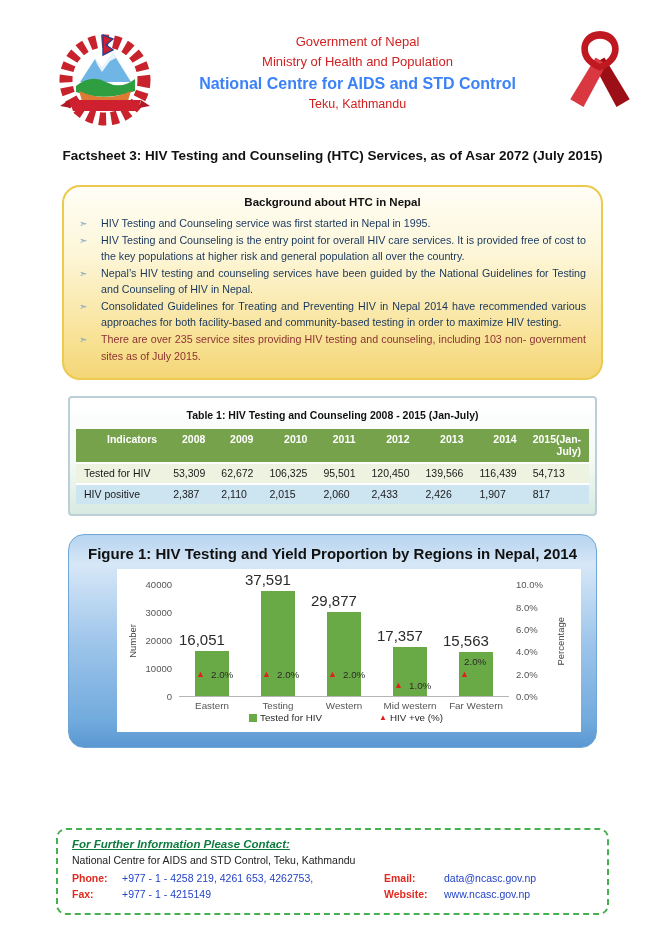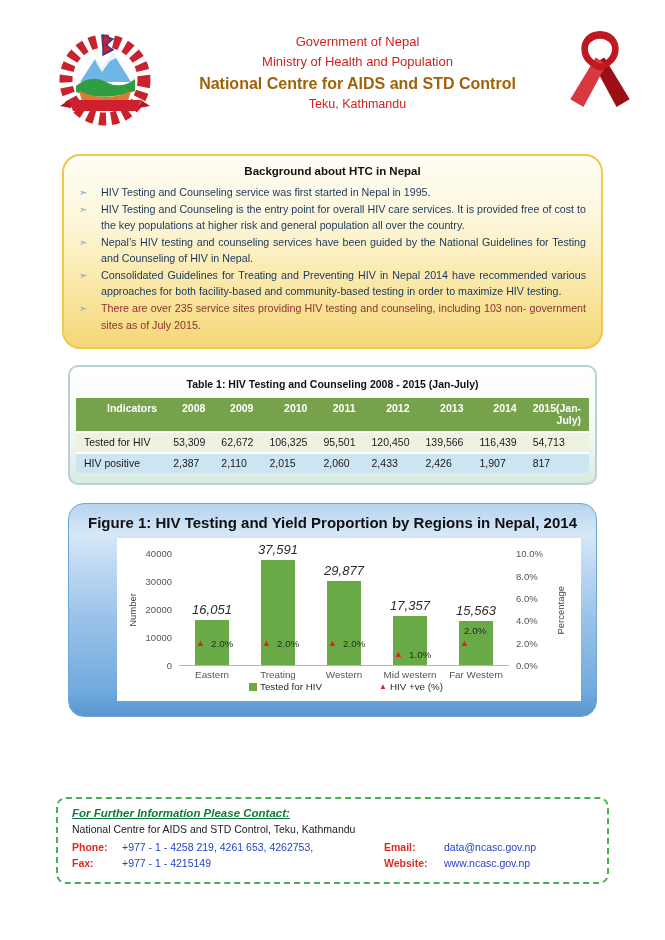--- a/index.html
+++ b/index.html
@@ -4,38 +4,38 @@
 <style>
   * { box-sizing: border-box; margin: 0; padding: 0; }
   body { background:#fff; font-family:"Liberation Sans", sans-serif; }
   .page { width:665px; height:940px; margin:0 auto; background:#fff; position:relative; overflow:hidden; }
 
   
   .header { display:flex; align-items:flex-start; padding:28px 32px 0 50px; }
   .logo-wrap { width:118px; flex:none; }
   .head-text { flex:1; text-align:center; padding-top:4px; }
   .h-line1, .h-line2 { font-size:13px; color:#d21f1f; line-height:1.55; }
-  .h-line3 { font-size:16px; font-weight:bold; color:#a16207; line-height:1.45; }
+  .h-line3 { font-size:16px; font-weight:bold; color:#3b82f6; line-height:1.45; }
   .h-line4 { font-size:12.5px; color:#d21f1f; line-height:1.5; }
   .ribbon-wrap { width:86px; flex:none; text-align:right; padding-top:0px; }
 
   .doc-title { text-align:center; font-size:13.5px; font-weight:bold; color:#111; margin-top:16px; }
 
   
   .bg-box { margin:22px 62px 0; border:2px solid #ecc94f; border-radius:18px;
     background:linear-gradient(180deg,#fffef6 0%,#fdf6d8 35%,#f9e49c 75%,#f4d677 100%);
     padding:9px 15px 14px; }
   .bg-heading { text-align:center; font-size:11.5px; font-weight:bold; color:#111; margin-bottom:7px; }
   .bullet { display:flex; gap:9px; font-size:10.7px; line-height:1.55; text-align:justify; }
   .bullet.navy .bullet-text { color:#17365d; }
   .bullet.maroon .bullet-text { color:#8c3230; }
   .bullet-icon { color:#7ba0bf; font-size:10px; width:13px; flex:none; padding-top:1px; }
 
   
-  .table-box { margin:16px 68px 0; border:2px solid #bccfd6; border-radius:10px;
+  .table-box { margin:16px 68px 0; border:2px solid #bccfd6; border-radius:4px;
     background:linear-gradient(180deg,#ffffff 0%,#f4faf6 55%,#dcedе6 80%,#d7eae2 100%);
     background:linear-gradient(180deg,#ffffff 0%,#f4faf6 55%,#d7eae2 100%);
     padding:5px 6px 10px; }
   .table-caption { text-align:center; font-size:10.5px; font-weight:bold; color:#111; padding:6px 0 8px; }
   table { width:100%; border-collapse:collapse; font-size:10.5px; }
   th { background:#76a24b; color:#fff; font-weight:bold; text-align:right; padding:4px 8px 5px; vertical-align:top; }
   th.first { text-align:left; width:120px;padding-left:31px; }
   th.last { width:60px; }
   td { padding:3px 8px 4px; text-align:left; color:#1a1a1a; border-top:2px solid #fff; }
   td.first { text-align:left; }
@@ -51,21 +51,21 @@
   .chart-flex { display:flex; align-items:flex-start; }
   .axis-title { font-size:9.5px; color:#444; height:112px; width:14px; display:flex; align-items:center; justify-content:center; }
   .vert { writing-mode:vertical-rl; transform:rotate(180deg); }
   .yticks { position:relative; width:40px; height:112px; font-size:9.5px; color:#555; flex:none; }
   .yticks span { position:absolute; right:7px; white-space:nowrap; }
   .yticks.right { width:44px; }
   .yticks.right span { left:7px; right:auto; }
   .plot-wrap { flex:none; }
   .plot { position:relative; width:330px; height:112px; border-bottom:1px solid #b5b5b5; }
   .bar { position:absolute; bottom:0; width:34px; }
-  .bar-label { position:absolute; width:66px; text-align:center; font-size:13px; color:#2b2b2b;font-style:italic; }
+  .bar-label { position:absolute; width:66px; font-size:15px; color:#2b2b2b; }
   .marker { position:absolute; font-size:9px; line-height:1; }
   .marker-label { position:absolute; font-size:9.8px; color:#2b2b2b; white-space:nowrap; }
   .xlabels { display:flex; width:330px; margin-top:3px; font-size:9.8px; color:#555; }
   .xlabels span { width:66px; text-align:center; }
   .legend { position:relative; width:330px; height:14px; margin-top:1px; font-size:9.8px; color:#2b2b2b; }
   .legend .item { position:absolute; top:0; display:flex; align-items:center; gap:3px; }
   .sw-square { width:8px; height:8px; display:inline-block; }
   .sw-tri { font-size:8px; line-height:1; }
 
   
@@ -106,20 +106,21 @@
     </div>
     <div class="ribbon-wrap">
       <svg width="66" height="92" viewBox="0 0 60 82">
         <path d="M24 32 L45 71 L57 64 L34 26 Z" fill="#9c0f16"></path>
         <path d="M36 32 L15 71 L3 64 L26 26 Z" fill="#d93840"></path>
         <path d="M30 2 C19 2 13 10 13 18 C13 28 20 34 30 38 C40 34 47 28 47 18 C47 10 41 2 30 2 Z M30 9 C36 9 41 13 41 18 C41 24 36 29 30 32 C24 29 19 24 19 18 C19 13 24 9 30 9 Z" fill="#c01820" fill-rule="evenodd"></path>
       </svg>
     </div>
   </div>
 
+  <div class="doc-title">Factsheet 3: HIV Testing and Counseling (HTC) Services, as of Asar 2072 (July 2015)</div>
 
   <div class="bg-box">
     <div class="bg-heading">Background about HTC in Nepal</div>
     <div>
         <div class="bullet navy">
           <span class="bullet-icon">➣</span>
           <span class="bullet-text">HIV Testing and Counseling service was first started in Nepal in 1995.</span>
         </div>
         <div class="bullet navy">
           <span class="bullet-icon">➣</span>
@@ -215,21 +216,21 @@
               <div class="bar-label" style="left: 198px; bottom: 52px;">17,357</div>
               <div class="marker" style="left: 215px; bottom: 6.2px; color: rgb(224, 32, 28);">▲</div>
               <div class="marker-label" style="left: 230px; bottom: 5.2px; margin-top: 12px;">1.0%</div>
               <div class="bar" style="left: 280px; height: 44px; background: rgb(106, 170, 70);"></div>
               <div class="bar-label" style="left: 264px; bottom: 47px;">15,563</div>
               <div class="marker" style="left: 281px; bottom: 17.4px; color: rgb(224, 32, 28);">▲</div>
               <div class="marker-label" style="left: 285px; bottom: 29.4px;">2.0%</div>
             </div>
           <div class="xlabels">
               <span>Eastern</span>
-              <span>Treating</span>
+              <span>Testing</span>
               <span>Western</span>
               <span>Mid western</span>
               <span>Far Western</span>
             </div>
           <div class="legend">
               <span class="item" style="left: 70px;">
                 <span class="sw-square" style="background: rgb(106, 170, 70);"></span>
                 <span>Tested for HIV</span>
               </span>
               <span class="item" style="left: 200px;">

